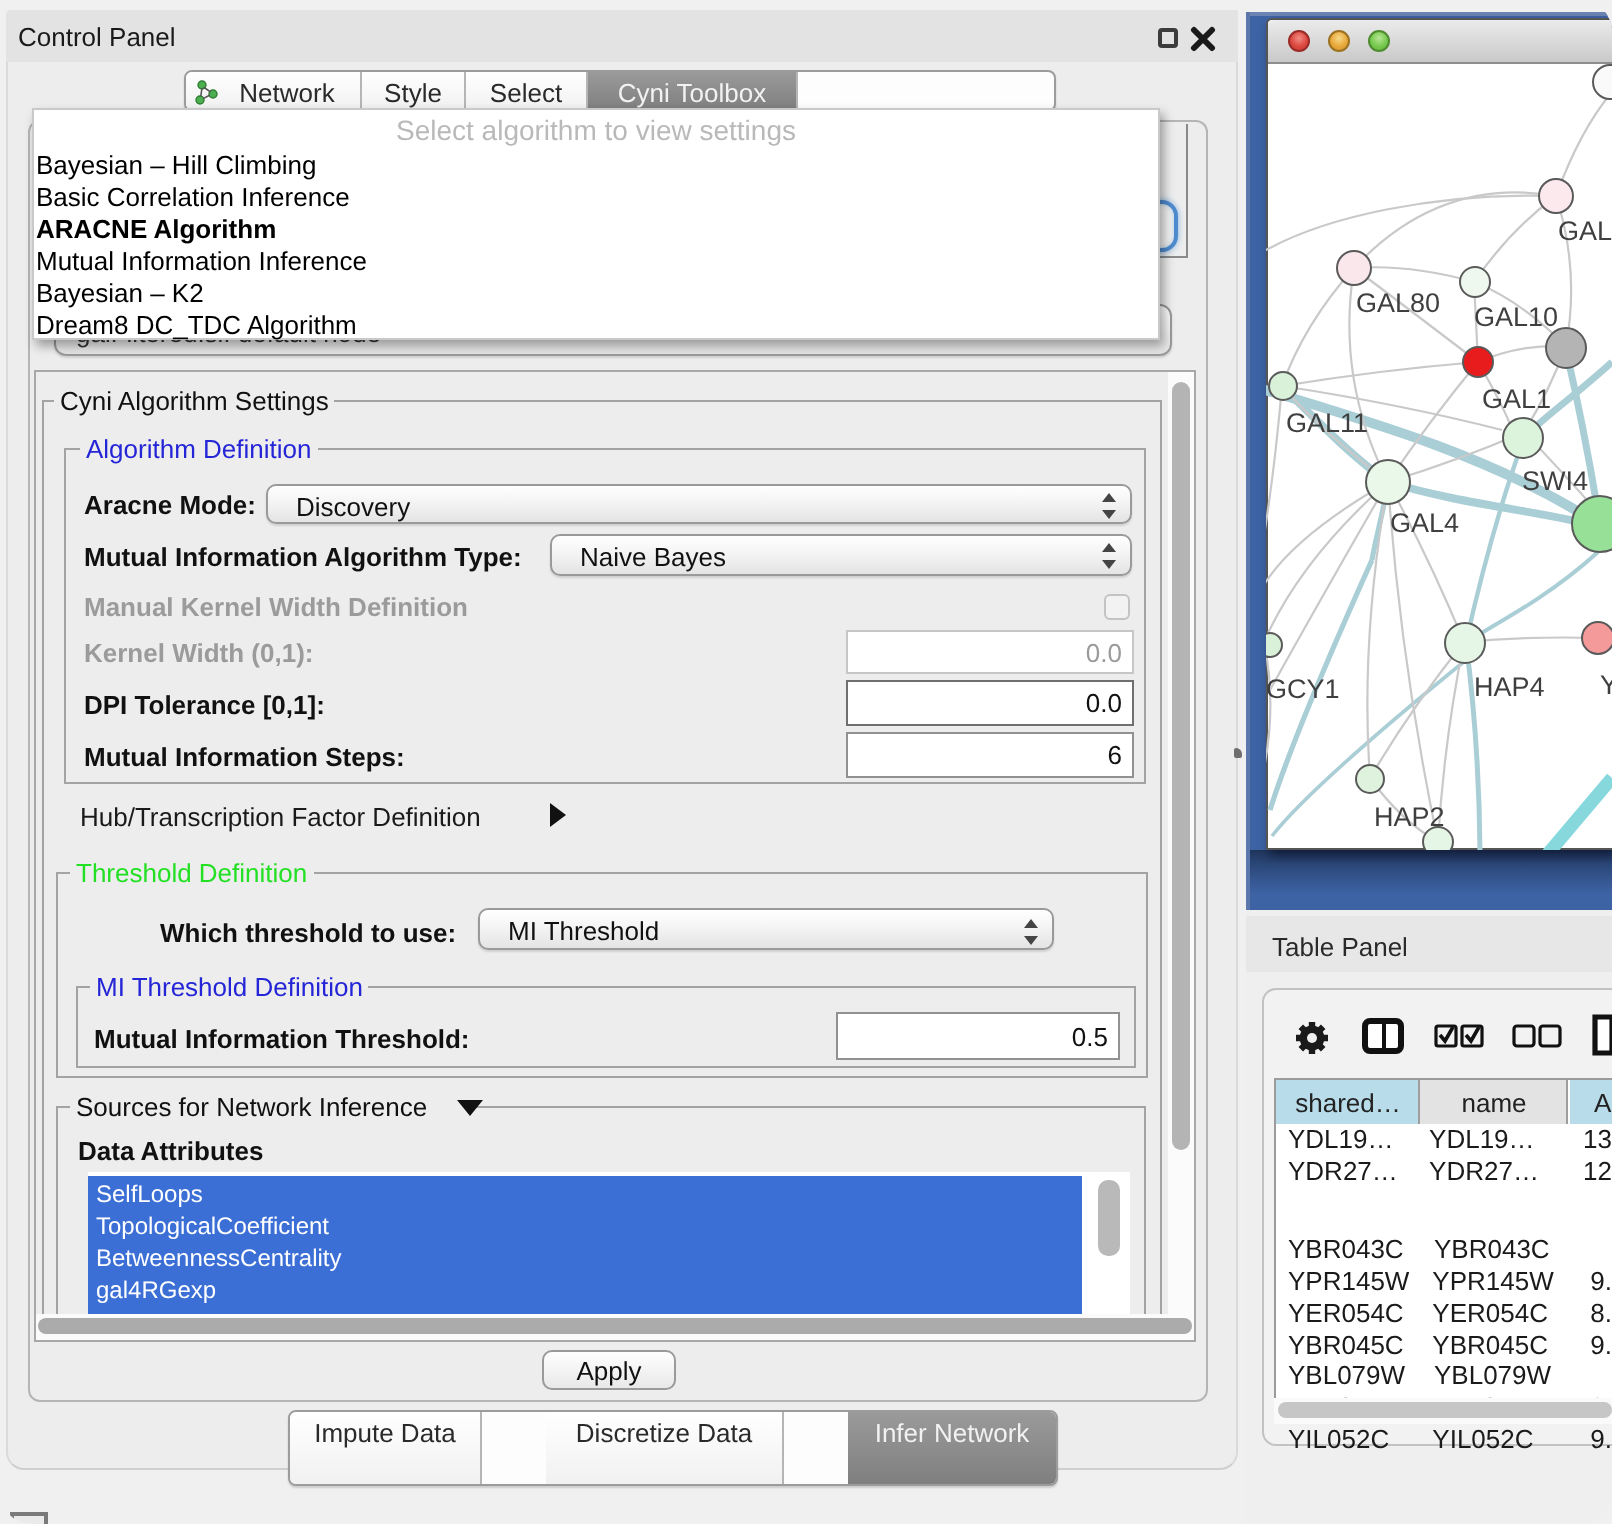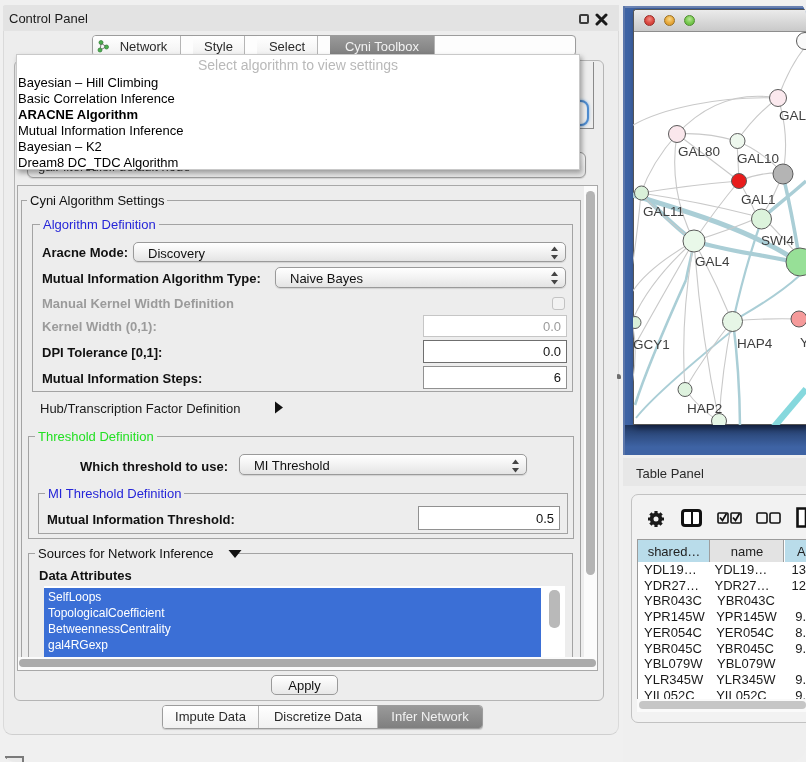--- a/index.html
+++ b/index.html
@@ -34,21 +34,21 @@
       background:#ededed; border-left:1px solid #dadada; border-right:1px solid #dadada;
       border-bottom:1px solid #cfcfcf; border-radius:0 0 9px 9px;"></div>
   <div class="abs" style="left:3px; top:5px; width:616px; height:26px; background:#e3e3e3;"></div>
   <div class="abs" style="left:9px; top:11px; font-size:13px; color:#1a1a1a;">Control Panel</div>
 
   <div class="abs" style="left:579px; top:14px; width:10px; height:10px; border:2px solid #3c3c3c; border-radius:2px;"></div>
   <svg class="abs" style="left:595px; top:13px;" width="13" height="13" viewBox="0 0 13 13">
     <path d="M2 2 L11 11 M11 2 L2 11" stroke="#1a1a1a" stroke-width="3" stroke-linecap="round"></path>
   </svg>
 
-  <div class="seg" style="left:92px; top:35px; height:21px;gap:12px;">
+  <div class="seg" style="left:92px; top:35px; height:21px;">
     <div class="s" style="width:88px; padding-left:14px;">Network</div>
     <div class="s" style="width:52px;">Style</div>
     <div class="s" style="width:61px;">Select</div>
     <div class="s sel" style="width:105px;">Cyni Toolbox</div>
     <div class="s" style="width:128px;margin-top:28px;">jActiveMNodules</div>
   </div>
   <svg class="abs" style="left:97px; top:40px;" width="13" height="13" viewBox="0 0 13 13">
     <circle cx="4" cy="2.5" r="2" fill="#4caf50" stroke="#2e7d32" stroke-width="0.7"></circle>
     <circle cx="3" cy="10" r="2" fill="#4caf50" stroke="#2e7d32" stroke-width="0.7"></circle>
     <circle cx="9.5" cy="7" r="2" fill="#4caf50" stroke="#2e7d32" stroke-width="0.7"></circle>
@@ -152,21 +152,21 @@
   <div class="abs" style="left:44px; top:586px; width:521px; height:71px; background:#ffffff;"></div>
   <div class="abs" style="left:44px; top:588px; width:497px; height:69px; background:#3b6fd6;"></div>
   <div class="abs" style="left:48px; top:589px; font-size:12px; color:#fff; line-height:16px;">
     SelfLoops<br>TopologicalCoefficient<br>BetweennessCentrality<br>gal4RGexp</div>
   <div class="abs" style="left:549px; top:590px; width:11px; height:38px; background:#b9b9b9; border-radius:5px;"></div>
 
   <div class="abs" style="left:271px; top:675px; width:67px; height:20px;
      background:linear-gradient(#ffffff,#e8e8e8); border:1px solid #9a9a9a; border-radius:5px;
      text-align:center; font-size:13px; color:#111; padding-top:2px;">Apply</div>
 
-  <div class="seg" style="left:162px; top:705px; height:24px;">
+  <div class="seg" style="left:144px; top:705px; height:38px;gap:32px;">
     <div class="s" style="width:96px;">Impute Data</div>
     <div class="s" style="width:119px;">Discretize Data</div>
     <div class="s sel" style="width:104px;">Infer Network</div>
   </div>
 
   <div class="abs" style="left:16px; top:54px; width:564px; height:116px; background:#fff;
       border:1px solid #c9c9c9; box-shadow:2px 3px 5px rgba(0,0,0,0.35); z-index:40;"></div>
   <div class="abs" style="left:16px; top:57px; width:564px; text-align:center; font-size:14px;
       color:#b9b9b9; z-index:41;">Select algorithm to view settings</div>
   <div class="abs" style="left:18px; top:75px; font-size:13px; color:#000; line-height:16px; z-index:41;">
@@ -329,21 +329,21 @@
     <div style="display:flex;">
         <span style="width:73px; padding-left:7px;">YDL19…</span>
         <span style="width:87px; padding-left:7px;">YDL19…</span>
         <span>13</span>
       </div>
     <div style="display:flex;">
         <span style="width:73px; padding-left:7px;">YDR27…</span>
         <span style="width:87px; padding-left:7px;">YDR27…</span>
         <span>12</span>
       </div>
-    <div style="display:flex;">
+    <div style="display:flex;margin-top:24px;">
         <span style="width:73px; padding-left:7px;">YBR043C</span>
         <span style="width:87px; padding-left:7px;">YBR043C</span>
         <span></span>
       </div>
     <div style="display:flex;justify-content:center;">
         <span style="width:73px; padding-left:7px;">YPR145W</span>
         <span style="width:87px; padding-left:7px;">YPR145W</span>
         <span>9.</span>
       </div>
     <div style="display:flex;">

